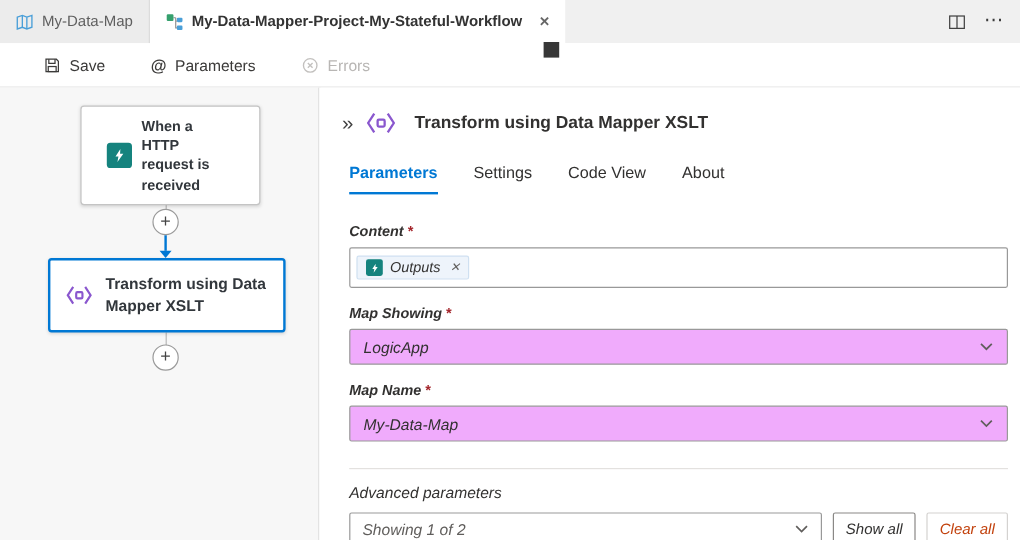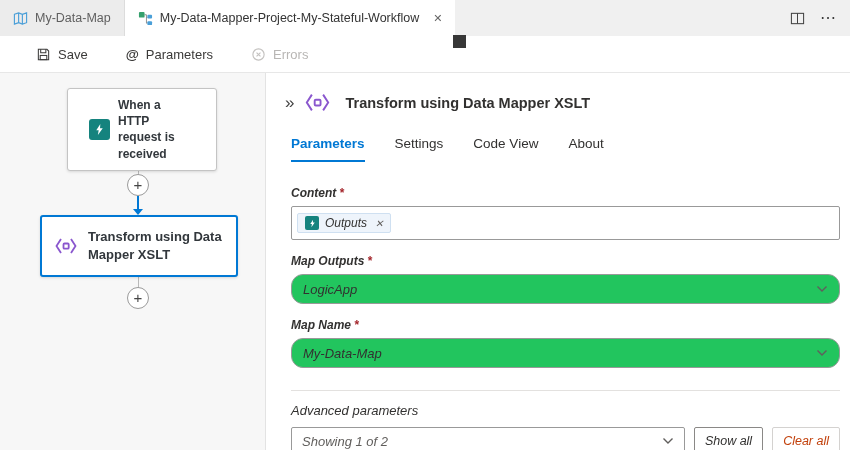--- a/index.html
+++ b/index.html
@@ -5,21 +5,21 @@
   * { margin:0; padding:0; box-sizing:border-box; }
   html,body { width:850px; height:450px; }
   body {
     font-family:"Liberation Sans", sans-serif;
     background:#ffffff; position:relative; overflow:hidden; color:#323130;
   }
   
   .tabbar { position:absolute; left:0; top:0; width:850px; height:36px; background:#f0f0f0; display:flex; }
   .tab { display:flex; align-items:center; gap:7px; padding:0 13px; font-size:12.5px; height:36px; cursor:default; }
   .tab.inactive { background:#ececec; color:#5f5f5f; border-right:1px solid #dcdcdc; }
-  .tab.active { background:#ffffff; color:#333333; }
+  .tab.active { background:#ffffff; color:#333333;font-weight:bold; }
   .tab-close { font-size:11px; color:#666; margin-left:7px; }
   .tabbar-right { margin-left:auto; display:flex; align-items:center; gap:15px; padding-right:14px; color:#3b3b3b; }
   .more-glyph { font-size:16px; line-height:1; }
   .artifact { position:absolute; left:453px; top:35px; width:13px; height:13px; background:#373737; z-index:6; }
   
   .toolbar { position:absolute; left:0; top:36px; width:850px; height:37px; background:#fff;
              border-bottom:1px solid #e7e7e7; display:flex; padding-left:36px; gap:38px; }
   .tbtn { display:flex; align-items:center; gap:7px; font-size:13px; color:#3b3a39; cursor:default; }
   .tbtn.disabled { color:#b8b6b4; }
   .at-icon { font-size:13.5px; font-weight:700; }
@@ -48,22 +48,22 @@
   .ptab.active { color:#0078d4; font-weight:700; border-bottom:2px solid #0078d4; }
   .form { margin:24px 0 0 6px; width:549px;font-style:italic; }
   .flabel { font-size:12px; font-weight:700; color:#323130; margin-bottom:6px; }
   .req { color:#a4262c; margin-left:3px; }
   .input { height:34px; border:1px solid #999; border-radius:2px; display:flex; align-items:center;
            padding:0 5px; margin-bottom:14px; background:#fff; }
   .token { display:inline-flex; align-items:center; gap:6px; background:#eef4fb; border:1px solid #cfe0f1;
            border-radius:2px; padding:2px 7px; font-size:12px; color:#323130; }
   .token .req-icon { width:14px; height:14px; border-radius:2px; }
   .dismiss { font-size:10px; color:#605e5c; margin-left:2px; }
-  .select { height:30px; border:1px solid #999; border-radius:12px; display:flex; align-items:center;
-            justify-content:space-between; padding:0 11px; margin-bottom:14px; font-size:13px; color:#323130; background:#22c55e; }
+  .select { height:30px; border:1px solid #999; border-radius:2px; display:flex; align-items:center;
+            justify-content:space-between; padding:0 11px; margin-bottom:14px; font-size:13px; color:#323130; background:#f0abfc; }
   .divider { border-top:1px solid #e3e1df; margin:22px 0 12px; }
   .adv-label { font-size:13px; color:#323130; margin-bottom:9px; }
   .adv-row { display:flex; gap:9px; }
   .adv-select { flex:1; height:28px; border:1px solid #999; border-radius:2px; display:flex; align-items:center;
                 justify-content:space-between; padding:0 10px; font-size:13px; color:#605e5c; background:#fff; }
   .btn { height:28px; border:1px solid #8a8886; border-radius:2px; background:#fff; font-size:12.5px;
          color:#323130; padding:0 10px; display:flex; align-items:center; white-space:nowrap; }
   .btn.disabled { color:#c2410c; border-color:#d4d2d0; }
   svg { display:block; }
 </style>
@@ -192,21 +192,21 @@
           <svg width="9" height="9" viewBox="0 0 24 24">
               <path d="M13.5 2 L6 13.5 h4.5 L9 22 L18 9.5 h-5 z" fill="#ffffff"></path>
             </svg>
         </span>
         <span>Outputs</span>
         <span class="dismiss">✕</span>
       </span>
     </div>
 
     <div class="flabel">
-      <span>Map Outputs</span><span class="req">*</span>
+      <span>Map Showing</span><span class="req">*</span>
     </div>
     <div class="select">
       <span>LogicApp</span>
       <span>
         <svg width="12" height="8" viewBox="0 0 12 8" fill="none" stroke="#605e5c" stroke-width="1.4">
             <path d="M1.5 1.5 L6 6 L10.5 1.5"></path>
           </svg>
       </span>
     </div>
 

